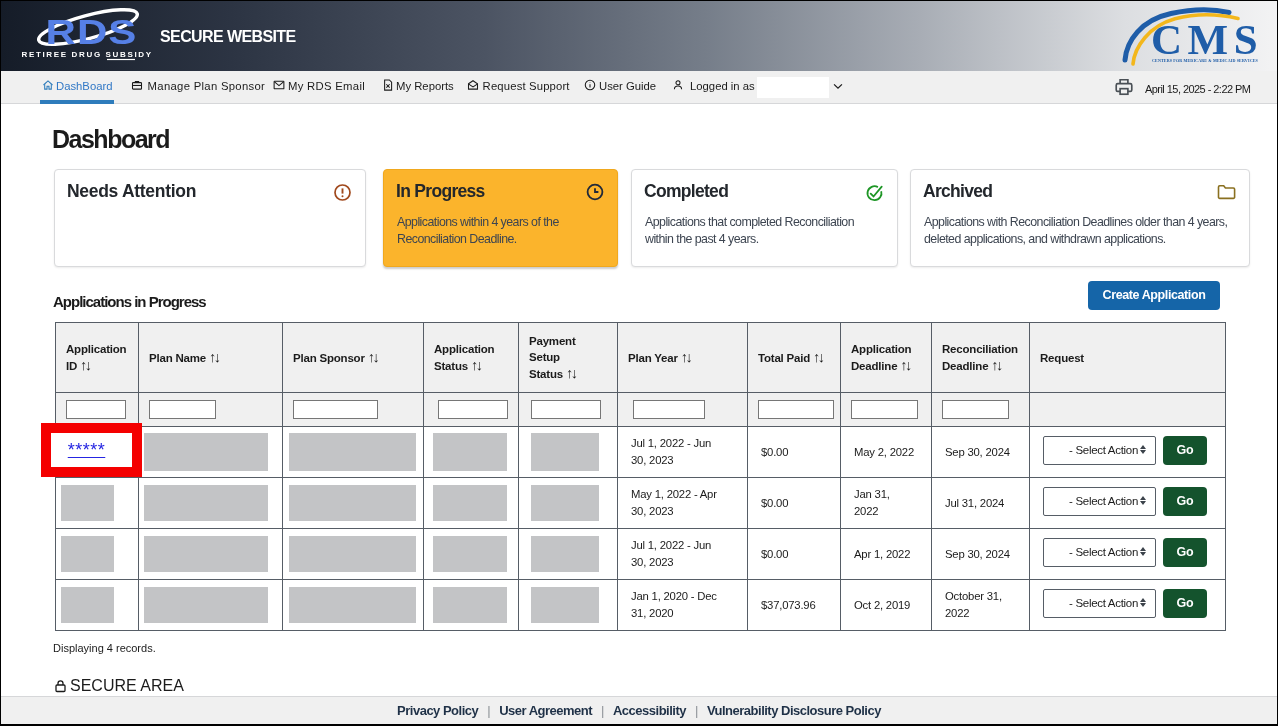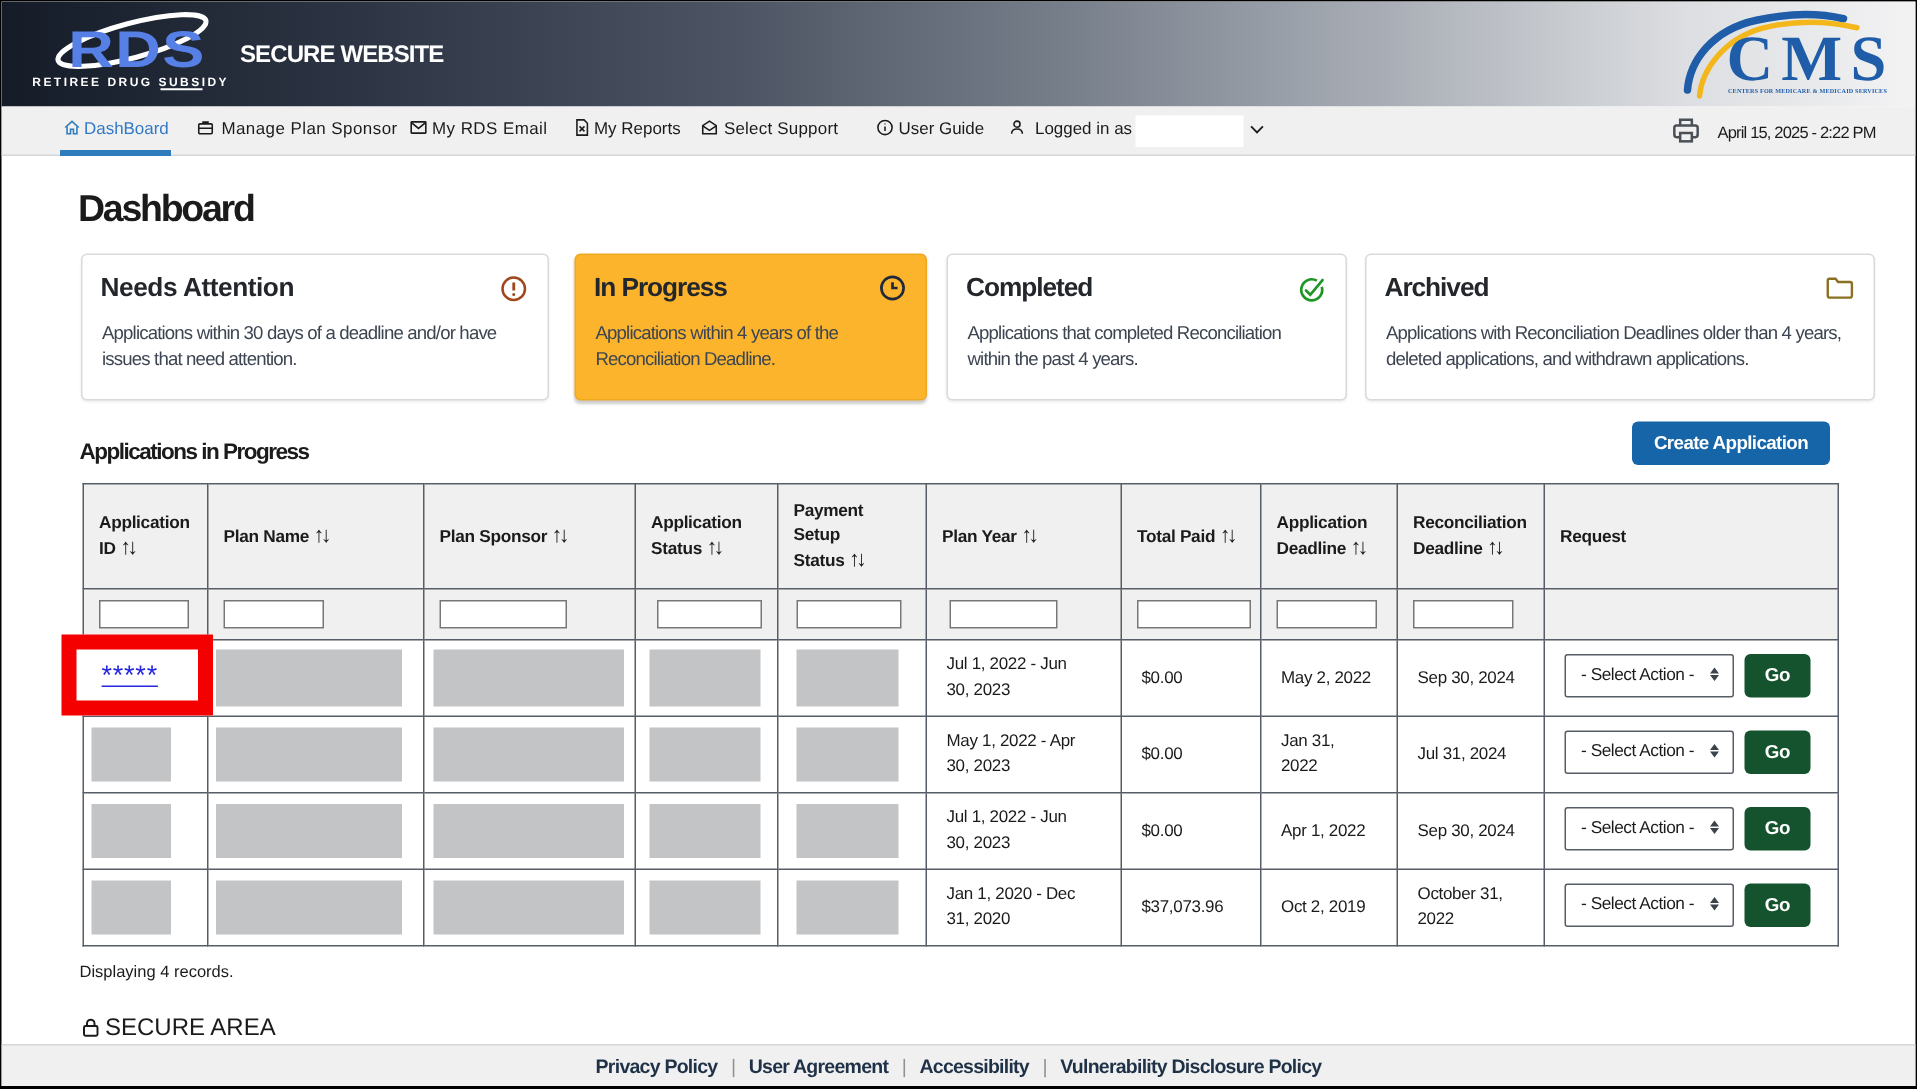--- a/index.html
+++ b/index.html
@@ -34,21 +34,21 @@
 .createbtn { position:absolute; left:1087px; top:280px; width:132px; height:29px; background:#1565a8; border-radius:4px; color:#fff; font-weight:700; font-size:12.5px; letter-spacing:-0.4px; text-align:center; line-height:29px; }
 
 table.grid { position:absolute; left:54px; top:321px; border-collapse:collapse; table-layout:fixed; }
 table.grid th, table.grid td { border:1px solid #565d66; vertical-align:middle; text-align:left; }
 table.grid th { background:#f0f0f0; font-size:11.5px; line-height:16px; font-weight:700; color:#1b1b1b; padding:6px 6px 6px 10px; letter-spacing:-0.2px; }
 .ar { font-size:14.5px; letter-spacing:-2.5px; font-weight:400; }
 tr.filter td { background:#f0f0f0; height:34px; padding-left:10px; }
 tr.filter .inp { display:block; height:19px; background:#fff; border:1px solid #767676; }
 tr.data td { height:51px; font-size:11.3px; line-height:17px; color:#1b1b1b; padding-left:13px; letter-spacing:-0.2px; }
 .blk { background:#c3c4c6; height:36px; }
-.sel { display:inline-block; vertical-align:middle; position:relative; top:-2px; width:113px; height:29px; border:1px solid #565d66; border-radius:2px; background:#fff; font-size:11.5px; color:#1b1b1b; line-height:27px; padding-left:10px; letter-spacing:-0.3px; }
+.sel { display:inline-block; vertical-align:middle; position:relative; top:-2px; width:113px; height:29px; border:1px solid #565d66; border-radius:2px; background:#fff; font-size:11.5px; color:#1b1b1b; line-height:27px; padding-left:25px; letter-spacing:-0.3px; }
 .sel .car { position:absolute; right:9px; top:8px; }
 .sel .car i { display:block; width:0; height:0; border-left:3.5px solid transparent; border-right:3.5px solid transparent; }
 .sel .car i.up { border-bottom:4.5px solid #3c434b; margin-bottom:1.5px; }
 .sel .car i.dn { border-top:4.5px solid #3c434b; }
 .gobtn { display:inline-block; vertical-align:middle; position:relative; top:-2px; margin-left:7px; width:44px; height:29px; background:#14532d; border-radius:4px; color:#fff; font-weight:700; font-size:12.5px; text-align:center; line-height:29px; }
 .redbox { position:absolute; left:40px; top:422px; width:101px; height:54px; border:10px solid #f40000; background:#fff; text-align:center; }
 .redbox a { display:inline-block; font-size:18px; color:#2525e2; text-decoration:underline; margin-top:7px; margin-left:-10px; letter-spacing:0.5px; }
 
 .records { position:absolute; left:52px; top:641px; font-size:11px; color:#1b1b1b; }
 .securearea { position:absolute; left:53px; top:676px; font-size:16px; color:#1b1b1b; letter-spacing:0px; }
@@ -105,21 +105,21 @@
           <path d="M3.5 1.2 H9.8 L12.8 4.2 V14.8 H3.5 Z"></path>
           <path d="M5.8 7 L10.2 11.4 M10.2 7 L5.8 11.4"></path>
         </svg>
     <span class="txt" style="left:14px;">My Reports</span>
   </div>
   <div class="it" style="left:466px;">
     <svg width="12" height="12" viewBox="0 0 16 16" fill="none" stroke="#1b1b1b" stroke-width="1.4">
           <path d="M2 6.3 L8 2.3 L14 6.3 V13.5 H2 Z"></path>
           <path d="M2.3 6.8 L8 10.6 L13.7 6.8"></path>
         </svg>
-    <span class="txt" style="left:15.6px;letter-spacing:0.15px;">Select Support</span>
+    <span class="txt" style="left:15.6px;letter-spacing:0.15px;">Request Support</span>
   </div>
   <div class="it" style="left:583px;">
     <svg width="12" height="12" viewBox="0 0 16 16" fill="none" stroke="#1b1b1b" stroke-width="1.4">
           <circle cx="8" cy="8" r="6.3"></circle>
           <path d="M8 7 V11.2"></path>
           <circle cx="8" cy="4.8" r="0.6" fill="#1b1b1b" stroke="none"></circle>
         </svg>
     <span class="txt" style="left:15px;">User Guide</span>
   </div>
   <div class="it" style="left:671px;">
@@ -143,21 +143,20 @@
 
 <h1 class="dash">Dashboard</h1>
 
 <div class="card" id="c1">
   <h3 style="letter-spacing:-0.3px;">Needs Attention</h3>
   <svg class="ic" width="19" height="19" viewBox="0 0 19 19" fill="none" stroke="#a0481c" stroke-width="1.7">
         <circle cx="9.5" cy="9.5" r="7.5"></circle>
         <path d="M9.5 5.4 V10.6" stroke-width="1.9"></path>
         <circle cx="9.5" cy="13.3" r="1" fill="#a0481c" stroke="none"></circle>
       </svg>
-  <div class="desc">Applications within 30 days of a deadline and/or have issues that need attention.</div>
 </div>
 <div class="card amber" id="c2">
   <h3>In Progress</h3>
   <svg class="ic" width="18" height="18" viewBox="0 0 18 18" fill="none" stroke="#20293a" stroke-width="1.8">
         <circle cx="9" cy="9" r="7.4"></circle>
         <path d="M9 5.2 V9 H12.4"></path>
       </svg>
   <div class="desc">Applications within 4 years of the Reconciliation Deadline.</div>
 </div>
 <div class="card" id="c3">

